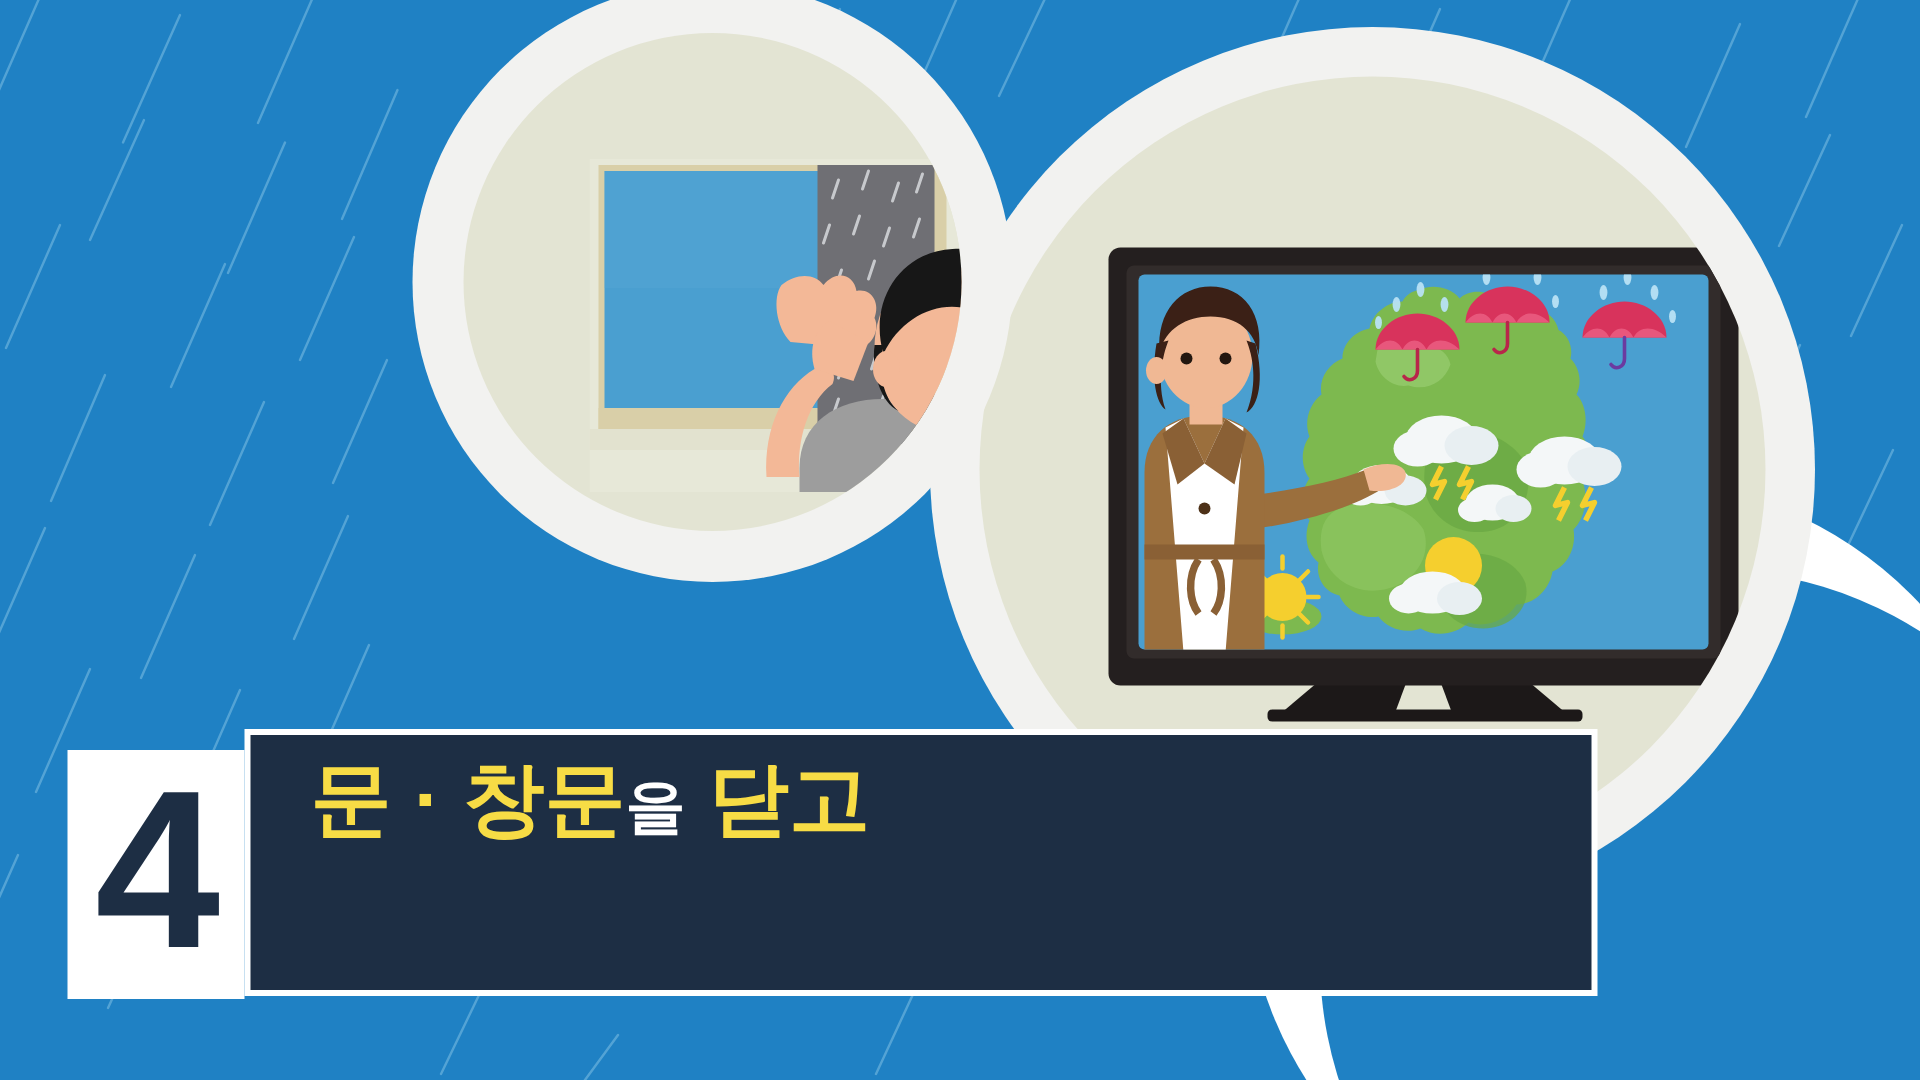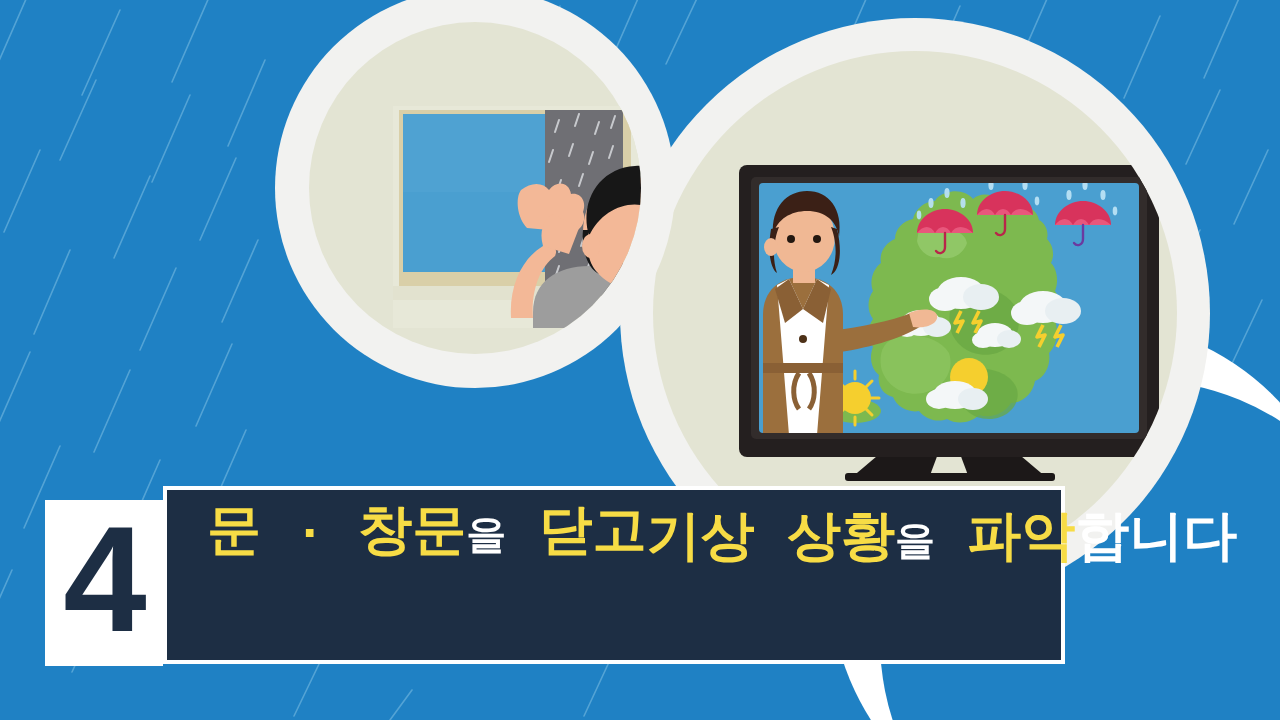--- a/index.html
+++ b/index.html
@@ -42,22 +42,22 @@
   #number-badge{position:absolute;left:45px;top:500px;width:118px;height:166px;
       background:#ffffff;display:flex;align-items:center;justify-content:center;z-index:6;}
   #number-badge .num{font-family:"Liberation Sans","DejaVu Sans",sans-serif;
       font-size:150px;font-weight:700;color:#1d2e44;line-height:1;
       transform:translateY(-4px);letter-spacing:-2px;}
 
   
   #caption-panel{position:absolute;left:163px;top:486px;width:902px;height:178px;
       background:#ffffff;padding:4px;box-sizing:border-box;z-index:5;}
   #caption-inner{width:100%;height:100%;background:#1d2e44;box-sizing:border-box;
-      padding:16px 26px 10px 26px;display:flex;
-      justify-content:flex-start;font-family:Liberation Mono, monospace;}
+      padding:16px 26px 10px 26px;display:flex;flex-direction:column;
+      justify-content:space-between;}
   .cap-line{white-space:nowrap;font-weight:700;line-height:1.02;}
   .cap-line.l1{font-size:54px;text-align:left;padding-left:14px;}
   .cap-line.l2{font-size:54px;text-align:right;padding-right:20px;margin-top:6px;}
   .hl{color:#f7dc45;}
   .wt{color:#ffffff;}
   .sm{font-size:0.74em;}
 </style>
 </head>
 <body>
 
@@ -322,23 +322,20 @@
         </g>
       </svg>
     </div>
   </div>
 
   <div id="caption-panel">
     <div id="caption-inner">
       <div class="cap-line l1">
         <span class="hl">문 · 창문</span><span class="wt sm">을</span>&nbsp;<span class="hl">닫고</span>
       </div>
-      <div class="cap-line l2">
-        <span class="hl">기상 상황</span><span class="wt sm">을</span>&nbsp;<span class="hl">파악</span><span class="wt">합니다</span>
-      </div>
     </div>
   </div>
 
   <div id="number-badge">
     <span class="num">4</span>
   </div>
 
 </div>
 
 </body></html>

